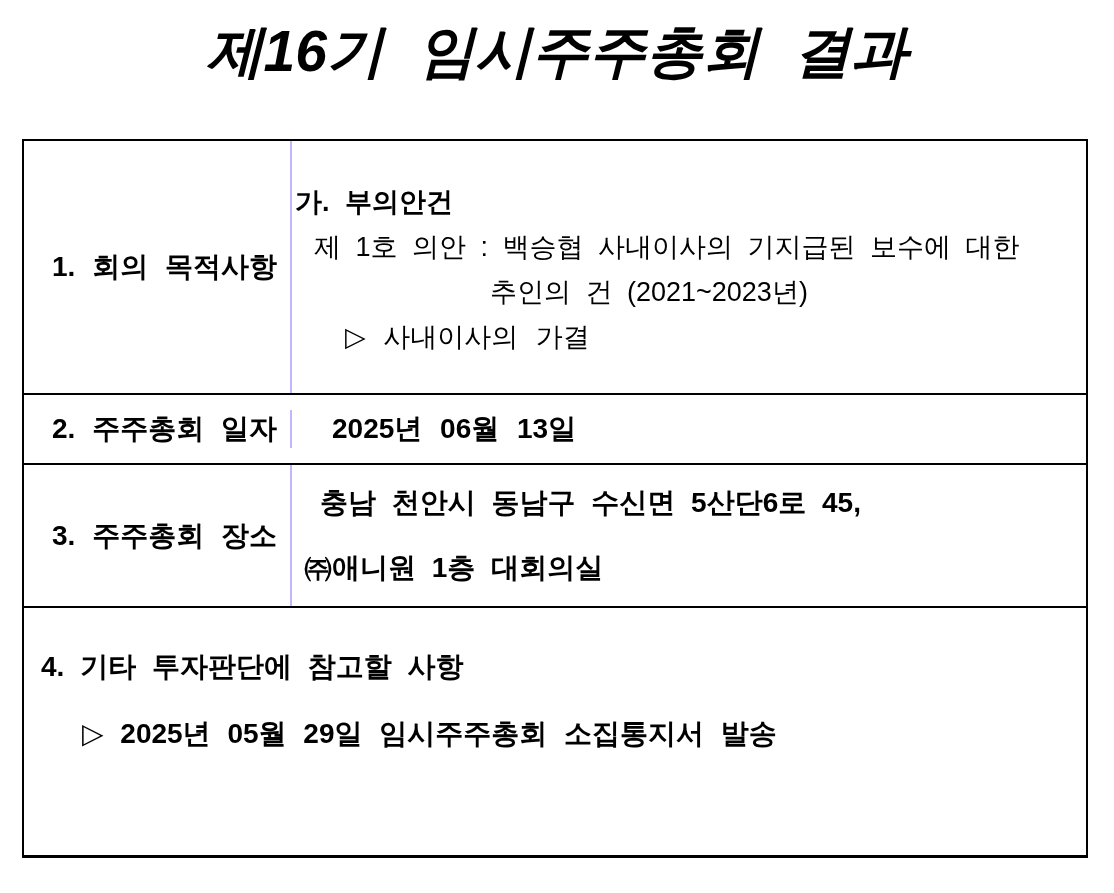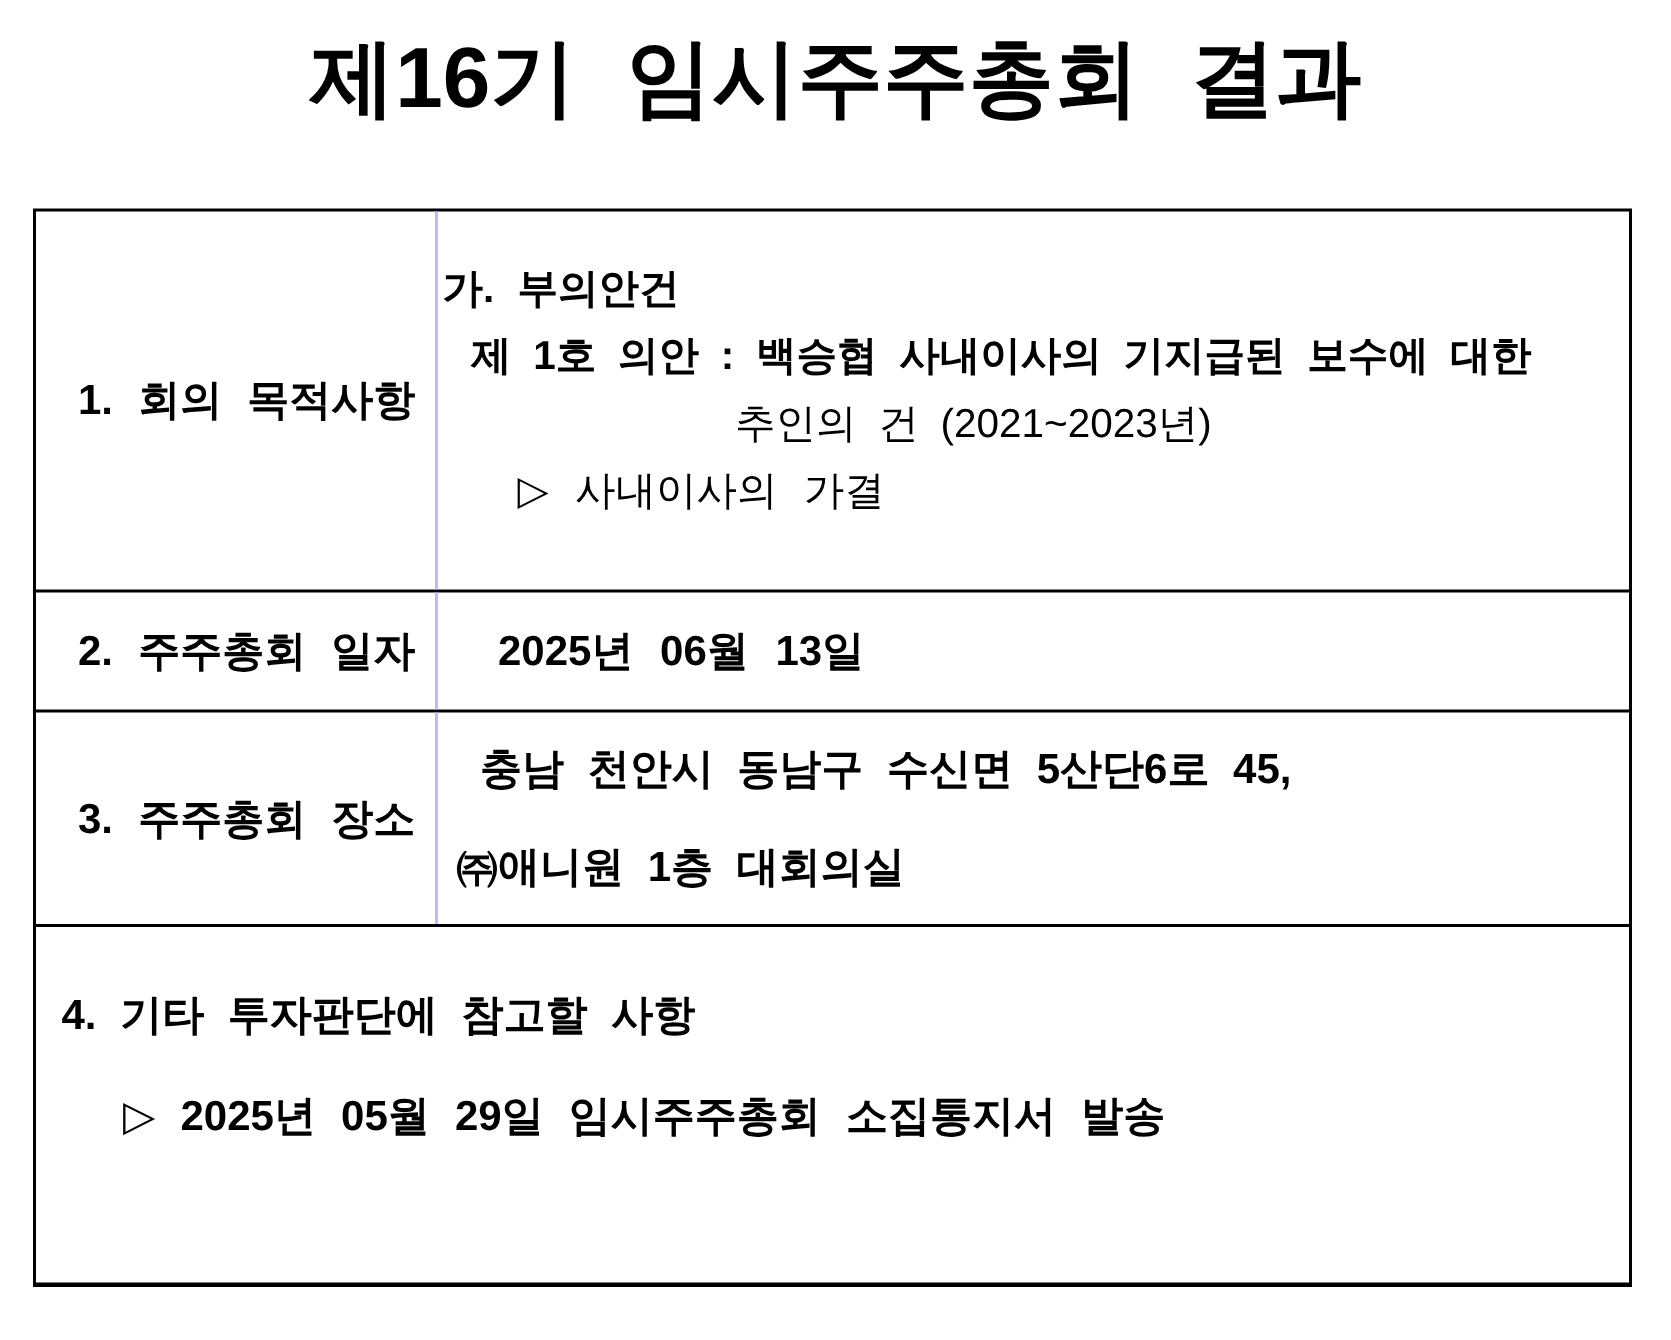--- a/index.html
+++ b/index.html
@@ -17,57 +17,58 @@
     position: absolute;
     top: 14px;
     left: 0;
     width: 100%;
     text-align: center;
     font-size: 57px;
     font-weight: 800;
     letter-spacing: 0px;
     word-spacing: 18px;
     white-space: nowrap;
+    font-style: italic;
   }
   .doc-table {
     position: absolute;
     left: 22px;
     top: 139px;
     width: 1066px;
     height: 719px;
     border: 2px solid #000000;
     border-bottom-width: 3px;
     display: flex;
     flex-direction: column;
     background: #ffffff;
   }
   .t-row { display: flex; width: 100%; }
   .t-row.hline { border-bottom: 2px solid #000000; }
   .r1 { height: 254px; }
-  .r2 { height: 80px; }
+  .r2 { height: 70px; align-items: center; }
   .r3 { height: 143px; }
   .r4 { flex: 1; justify-content: flex-end; }
   .label-cell {
     width: 268px;
     flex: 0 0 268px;
     border-right: 2px solid #c4b5fd;
     display: flex;
     align-items: center;
     padding-left: 28px;
     font-size: 28px;
     font-weight: 700;
     word-spacing: 9px;
     white-space: nowrap;
   }
   .content-cell { flex: 1; overflow: hidden; }
   
-  .agenda { padding: 29px 0 0 3px; font-size: 27px; }
+  .agenda { padding: 39px 0 0 3px; font-size: 27px; }
   .agenda .ln { line-height: 45px; white-space: nowrap; }
   .agenda .heading { font-weight: 700; word-spacing: 8px; }
-  .agenda .item1 { padding-left: 19px; word-spacing: 7px; font-weight: bold; }
+  .agenda .item1 { padding-left: 19px; word-spacing: 7px; }
   .agenda .item2 { padding-left: 195px; word-spacing: 7px; }
   .agenda .result { padding-left: 50px; word-spacing: 10px; }
   
   .date-cell {
     display: flex;
     align-items: center;
     padding-left: 40px;
     font-size: 28px;
     font-weight: 700;
     word-spacing: 10px;

